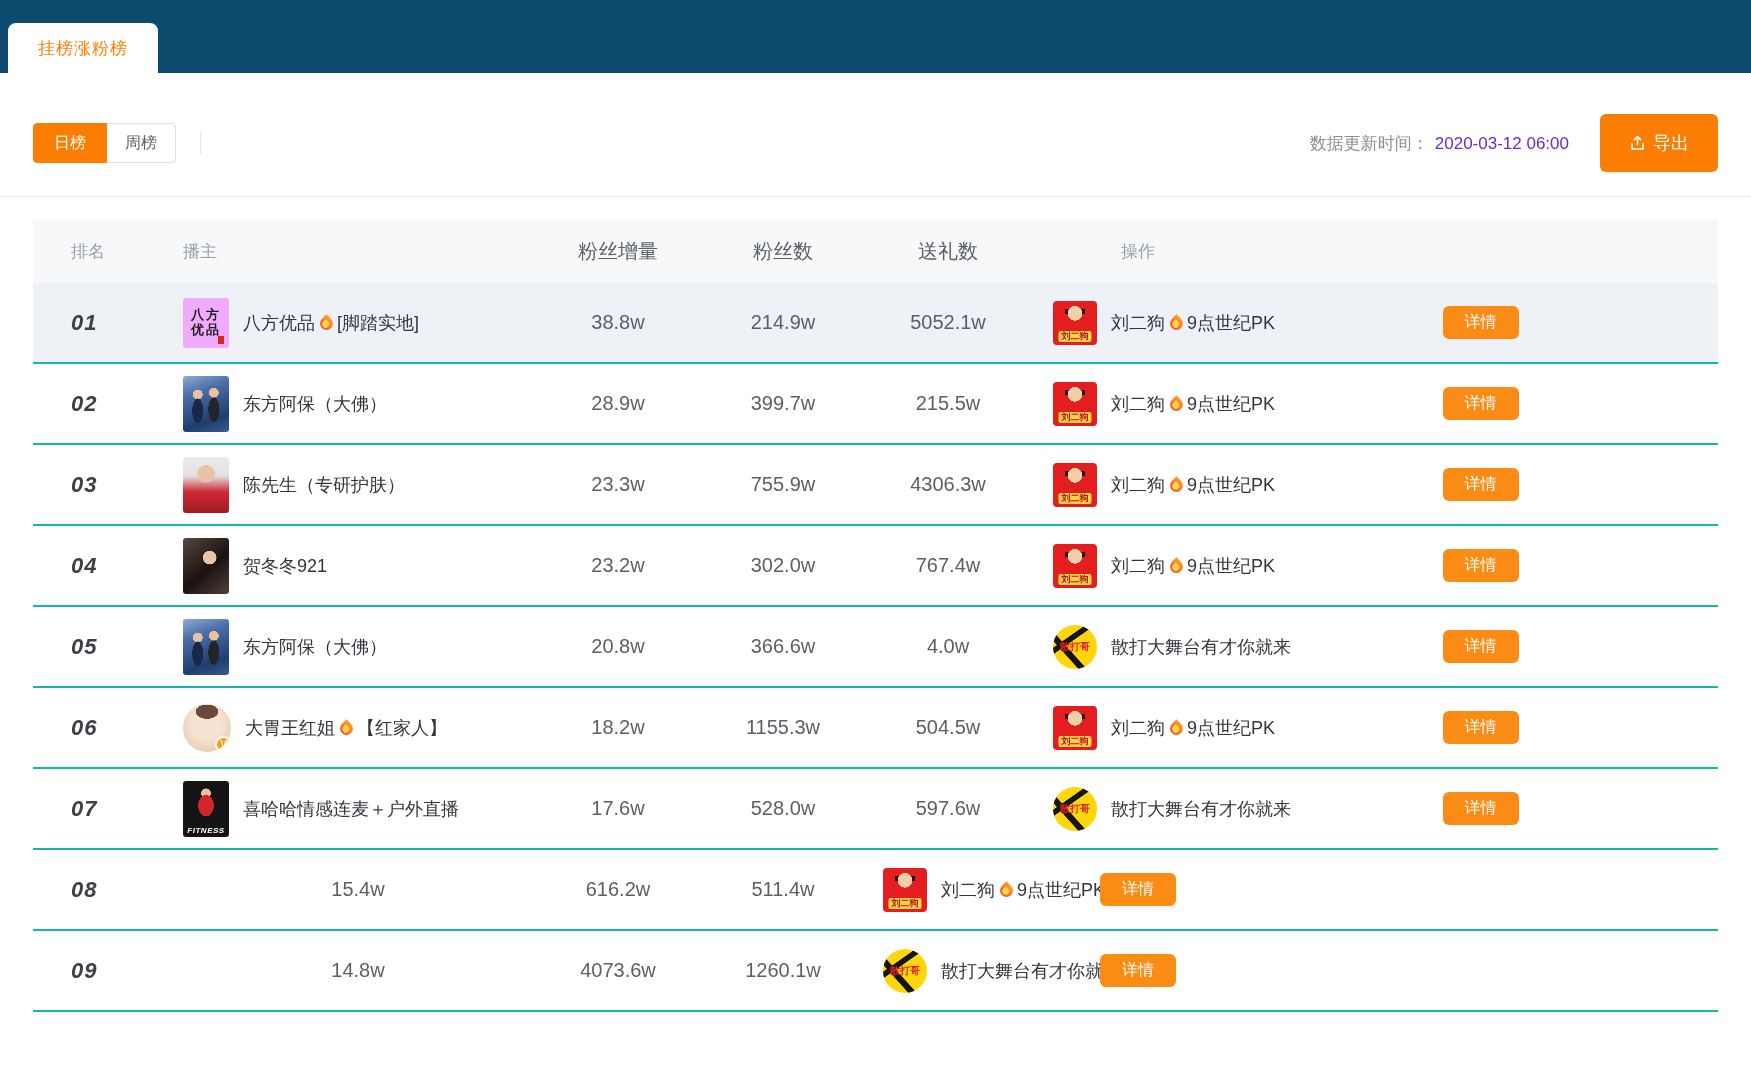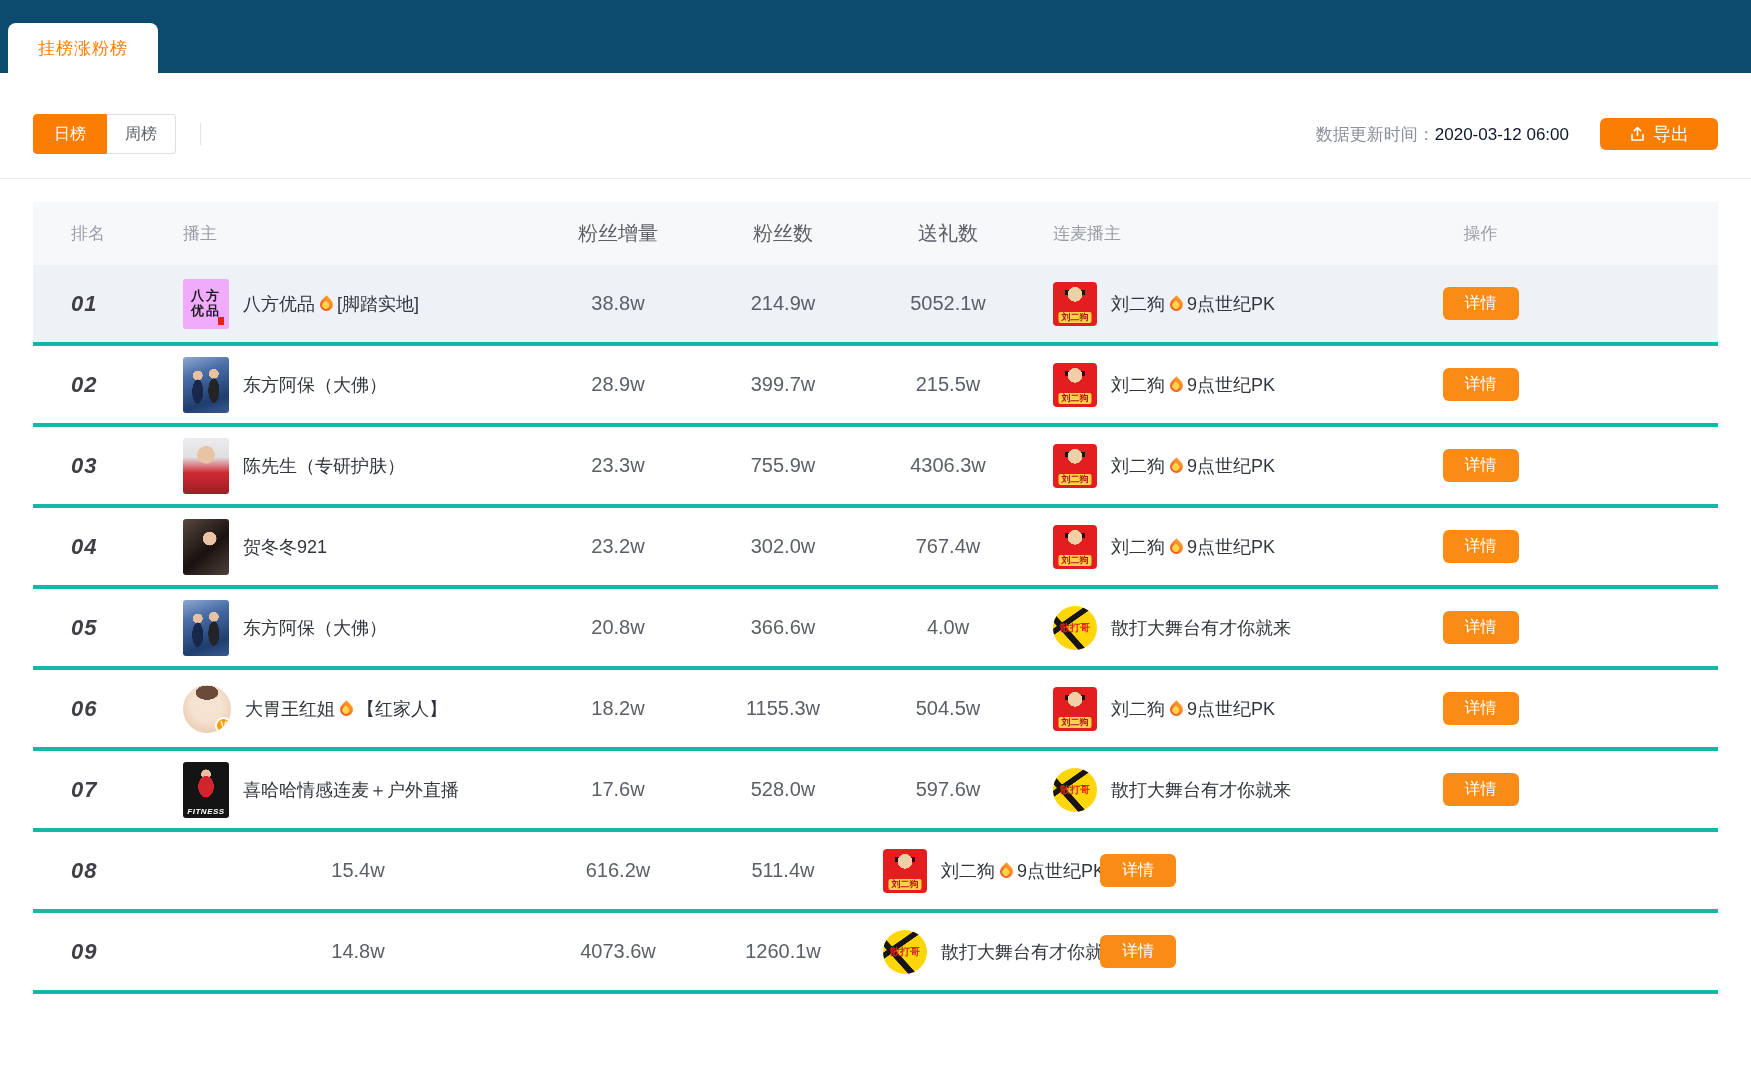--- a/index.html
+++ b/index.html
@@ -17,29 +17,29 @@
   .controls { display:flex; align-items:center; padding:41px 33px 24px 33px; border-bottom:1px solid #ececec; }
   .seg { display:flex; }
   .seg-btn { height:40px; font-size:16px; display:flex; align-items:center; justify-content:center; cursor:pointer; }
   .seg-btn.on  { width:74px; background:#fb7e02; color:#fff; border-radius:4px 0 0 4px; border:1px solid #fb7e02; }
   .seg-btn.off { width:69px; background:#fff; color:#5f6368; border:1px solid #dcdfe6; border-left:none; border-radius:0 4px 4px 0; }
   .vdiv { width:1px; height:22px; background:#e2e4e8; margin:0 24px; }
   .datebox { width:214px; height:40px; border:1px solid #dcdfe6; border-radius:6px; display:flex; align-items:center; position:relative; background:#fff; cursor:pointer; }
   .datebox .dval { flex:1; text-align:center; padding-right:26px; font-size:19px; color:#3f4247; }
   .datebox svg { position:absolute; right:13px; top:11px; }
   .update { margin-left:auto; font-size:17px; color:#8c909a; }
-  .update .uval { color:#0f172a; }
-  .export-btn { margin-left:31px; width:118px; height:32px; background:#fb7e02; color:#fff; border:none; border-radius:6px;
+  .update .uval { color:#6d28d9; margin-left:6px; }
+  .export-btn { margin-left:31px; width:118px; height:58px; background:#fb7e02; color:#fff; border:none; border-radius:6px;
                 font-size:18px; display:flex; align-items:center; justify-content:center; gap:7px; cursor:pointer; }
 
   
   .table { margin:23px 33px 0 33px; }
   .tr, .thead { display:grid; grid-template-columns:150px 350px 170px 160px 170px 330px 1fr; align-items:center; }
   .thead { height:63px; background:#f7f8fa; color:#989da7; font-size:17px; }
-  .tr { height:81px; border-bottom:4px solid #14b8a6; background:#fff; }
+  .tr { height:81px; border-bottom:2px solid #14b8a6; background:#fff; }
   .tr.hl { background:#eef1f6; }
   .td, .th { display:flex; align-items:center; }
   .c-rank { padding-left:38px; }
   .rank { font-style:italic; font-weight:700; font-size:22px; color:#3f3f46; letter-spacing:1px; }
   .c-bc { gap:14px; }
   .bc-name { font-size:18px; color:#32353c; white-space:nowrap; }
   .c-num { justify-content:center; font-size:20px; color:#5c6066; }
   .c-link { padding-left:20px; gap:14px; }
   .c-action { justify-content:center; padding-right:120px; }
   .detail-btn { width:76px; height:33px; background:#fa8c16; border:none; border-radius:6px; color:#fff; font-size:16px; cursor:pointer; }
@@ -139,21 +139,20 @@
     </button>
   </div>
 
   <div class="table">
     <div class="thead">
       <div class="th c-rank">排名</div>
       <div class="th c-bc">播主</div>
       <div class="th c-num">粉丝增量</div>
       <div class="th c-num">粉丝数</div>
       <div class="th c-num">送礼数</div>
-      <div class="th c-link">连麦播主</div>
       <div class="th c-action">操作</div>
     </div>
     <div id="tbody">
   <div class="tr hl">
     <div class="td c-rank">
             <span class="rank">01</span>
           </div>
     <div class="td c-bc">
       <span class="avatar av-bafang">
               <span class="ln">八方</span>

